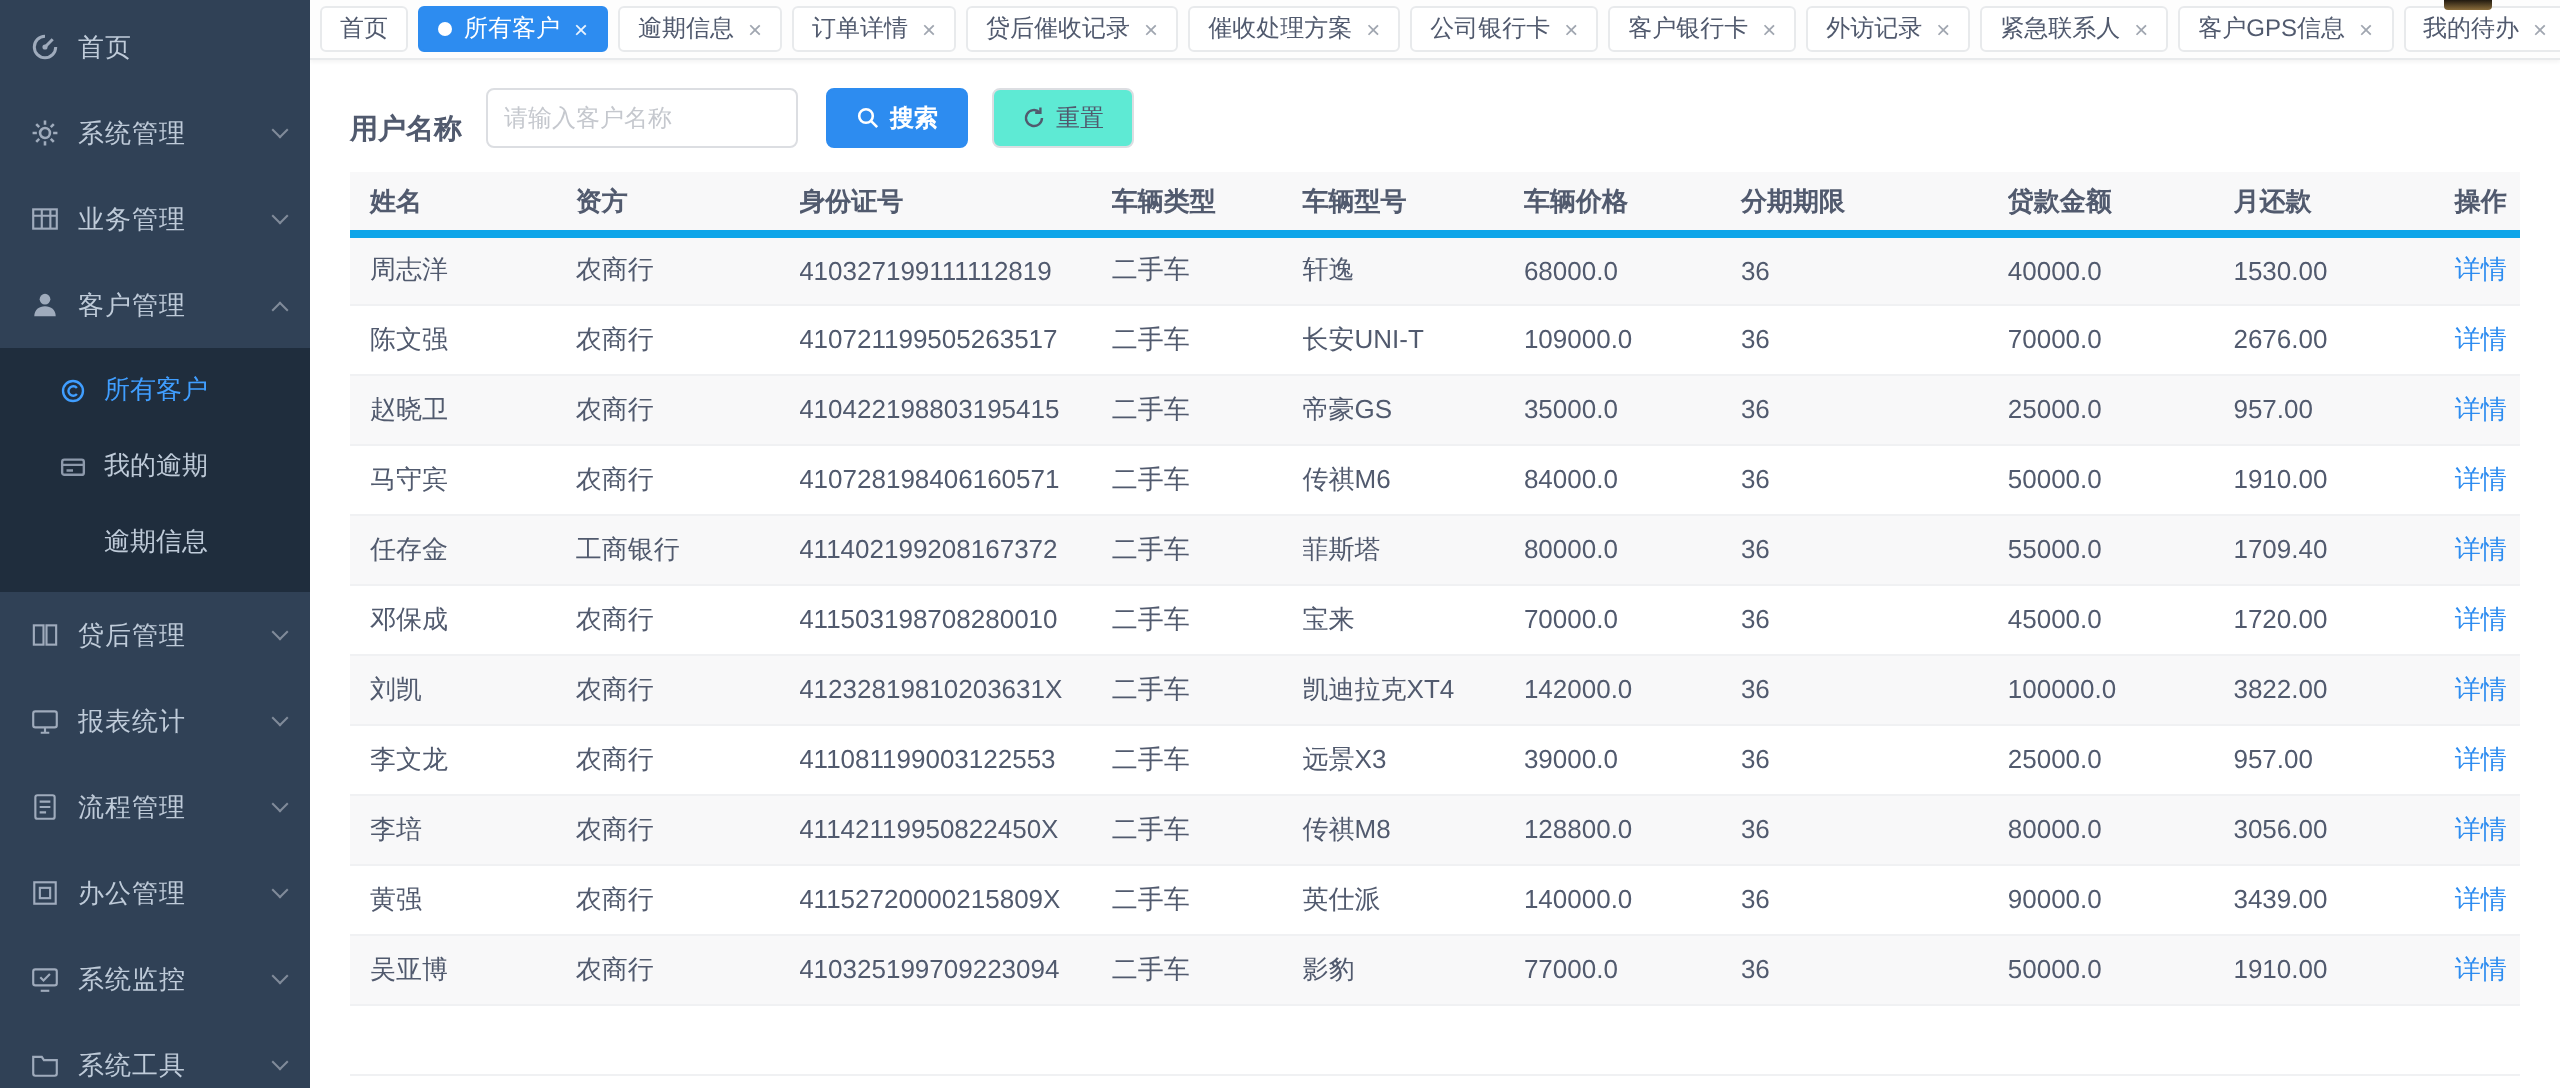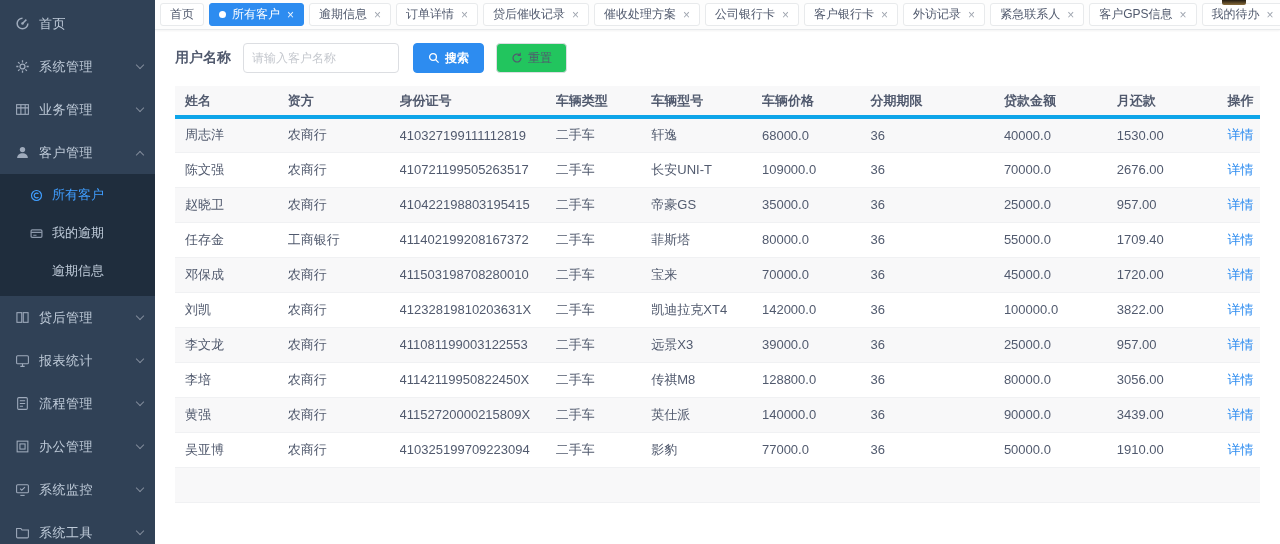--- a/index.html
+++ b/index.html
@@ -30,29 +30,29 @@
   .tag-tab .dot { width:7px; height:7px; border-radius:50%; background:#fff; margin-right:6px; display:none; }
   .tag-tab .close { margin-left:7px; font-size:12px; color:#a0a6b0; line-height:1; }
   .tag-tab.active { background:var(--primary,#2d8cf0); border-color:var(--primary,#2d8cf0); color:#fff; }
   .tag-tab.active .dot { display:inline-block; }
   .tag-tab.active .close { color:rgba(255,255,255,.9); }
 
   .avatar-frag { position:absolute; left:1222px; top:0; width:24px; height:5px; background:linear-gradient(180deg,#211a10,#8a6d3b); border-radius:0 0 2px 2px; z-index:5; }
 
   
   .content { padding:12px 20px 0 20px; flex:1; overflow:hidden; }
-  .search-row { display:flex; align-items:center; height:32px; margin-bottom:12px; }
+  .search-row { display:flex; align-items:flex-end; height:32px; margin-bottom:12px; }
   .search-label { font-size:14px; font-weight:bold; color:#515a6e; margin-right:12px; }
   .search-input { width:156px; height:30px; border:1px solid #dcdee2; border-radius:4px; padding:12px 8px; font-size:12px; color:#515a6e; outline:none; margin-right:14px; }
   .search-input::placeholder { color:#c5c8ce; }
   .btn { display:inline-flex; align-items:center; justify-content:center; height:30px; padding:0 14px; border-radius:4px; font-size:12px; cursor:pointer; margin-right:12px; }
   .btn .bicon { width:12px; height:12px; margin-right:5px; }
   .btn .bicon svg { width:100%; height:100%; display:block; }
   .btn-primary { background:var(--primary,#2d8cf0); border:1px solid var(--primary,#2d8cf0); color:#fff;font-weight:bold; }
-  .btn-plain { background:#22c55e; border:1px solid #dcdee2; color:#515a6e; }
+  .btn-plain { background:#5eead4; border:1px solid #dcdee2; color:#515a6e; }
 
   
   table { width:100%; border-collapse:collapse; table-layout:fixed; }
   th, td { font-size:13px; text-align:left; padding:0 6px 0 0; height:31px; white-space:nowrap; overflow:hidden; color:#515a6e; }
   thead th { background:#f8f8f9; font-weight:bold; height:31px; border-bottom:4px solid #0ea5e9; padding-left:0; }
   thead th:first-child, td:first-child { padding-left:10px; }
   tbody td { height:35px; border-bottom:1px solid #f0f1f3; }
   tbody tr:nth-child(odd) td { background:#f8f8f9; }
   .detail-link { color:var(--primary,#2d8cf0); cursor:pointer;text-align:right; }
 </style>
@@ -320,20 +320,32 @@
               <td>410422198803195415</td>
               <td>二手车</td>
               <td>帝豪GS</td>
               <td>35000.0</td>
               <td>36</td>
               <td>25000.0</td>
               <td>957.00</td>
               <td><span class="detail-link">详情</span></td>
             </tr>
             <tr>
+              <td>马守宾</td>
+              <td>农商行</td>
+              <td>410728198406160571</td>
+              <td>二手车</td>
+              <td>传祺M6</td>
+              <td>84000.0</td>
+              <td>36</td>
+              <td>50000.0</td>
+              <td>1910.00</td>
+              <td><span class="detail-link">详情</span></td>
+            </tr>
+            <tr>
               <td>任存金</td>
               <td>工商银行</td>
               <td>411402199208167372</td>
               <td>二手车</td>
               <td>菲斯塔</td>
               <td>80000.0</td>
               <td>36</td>
               <td>55000.0</td>
               <td>1709.40</td>
               <td><span class="detail-link">详情</span></td>

